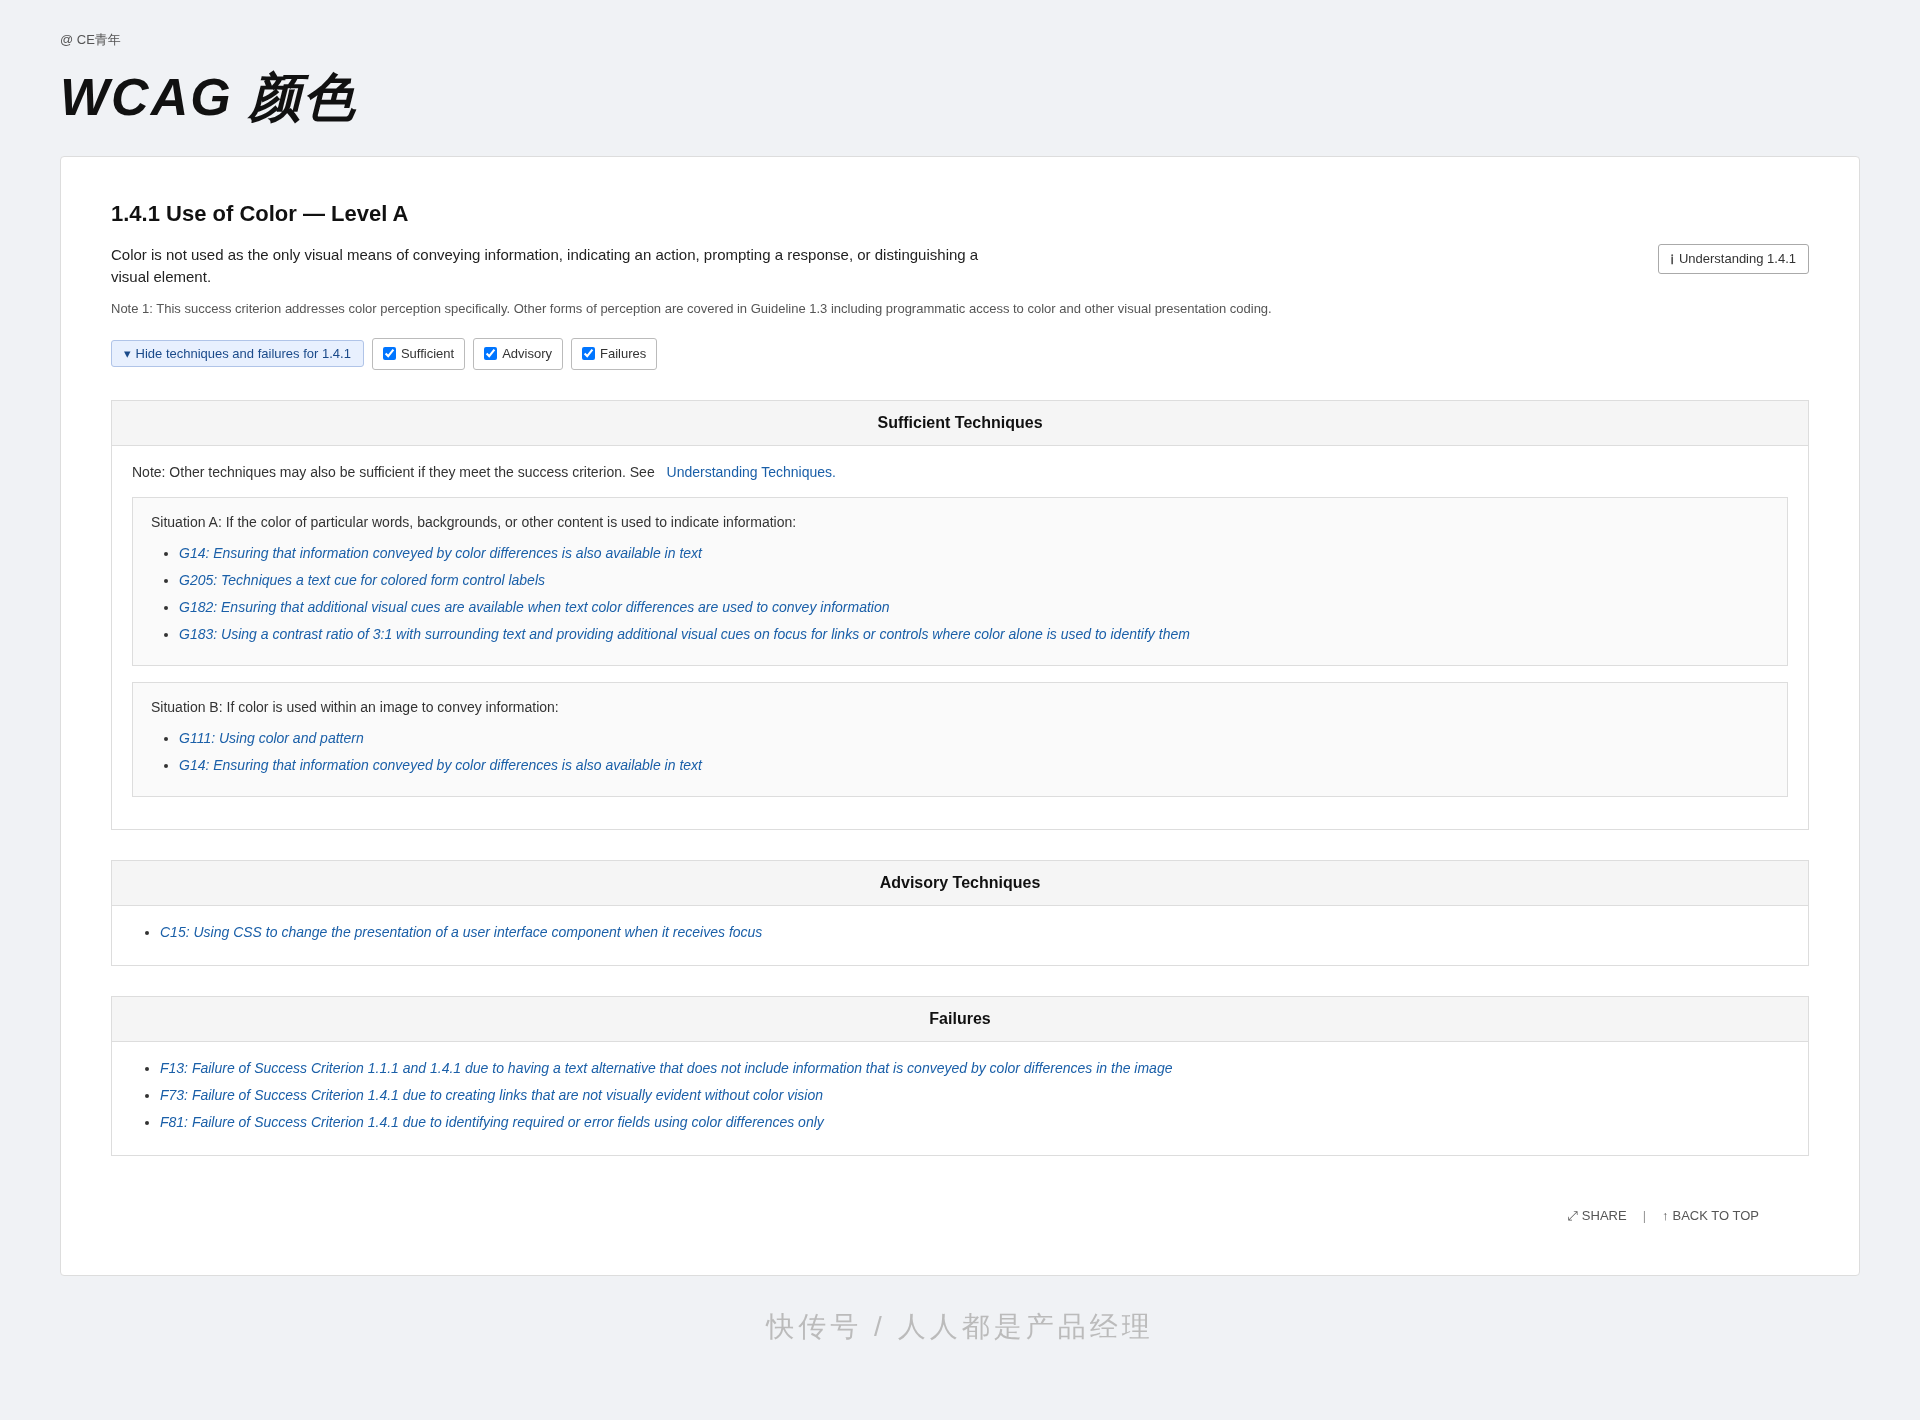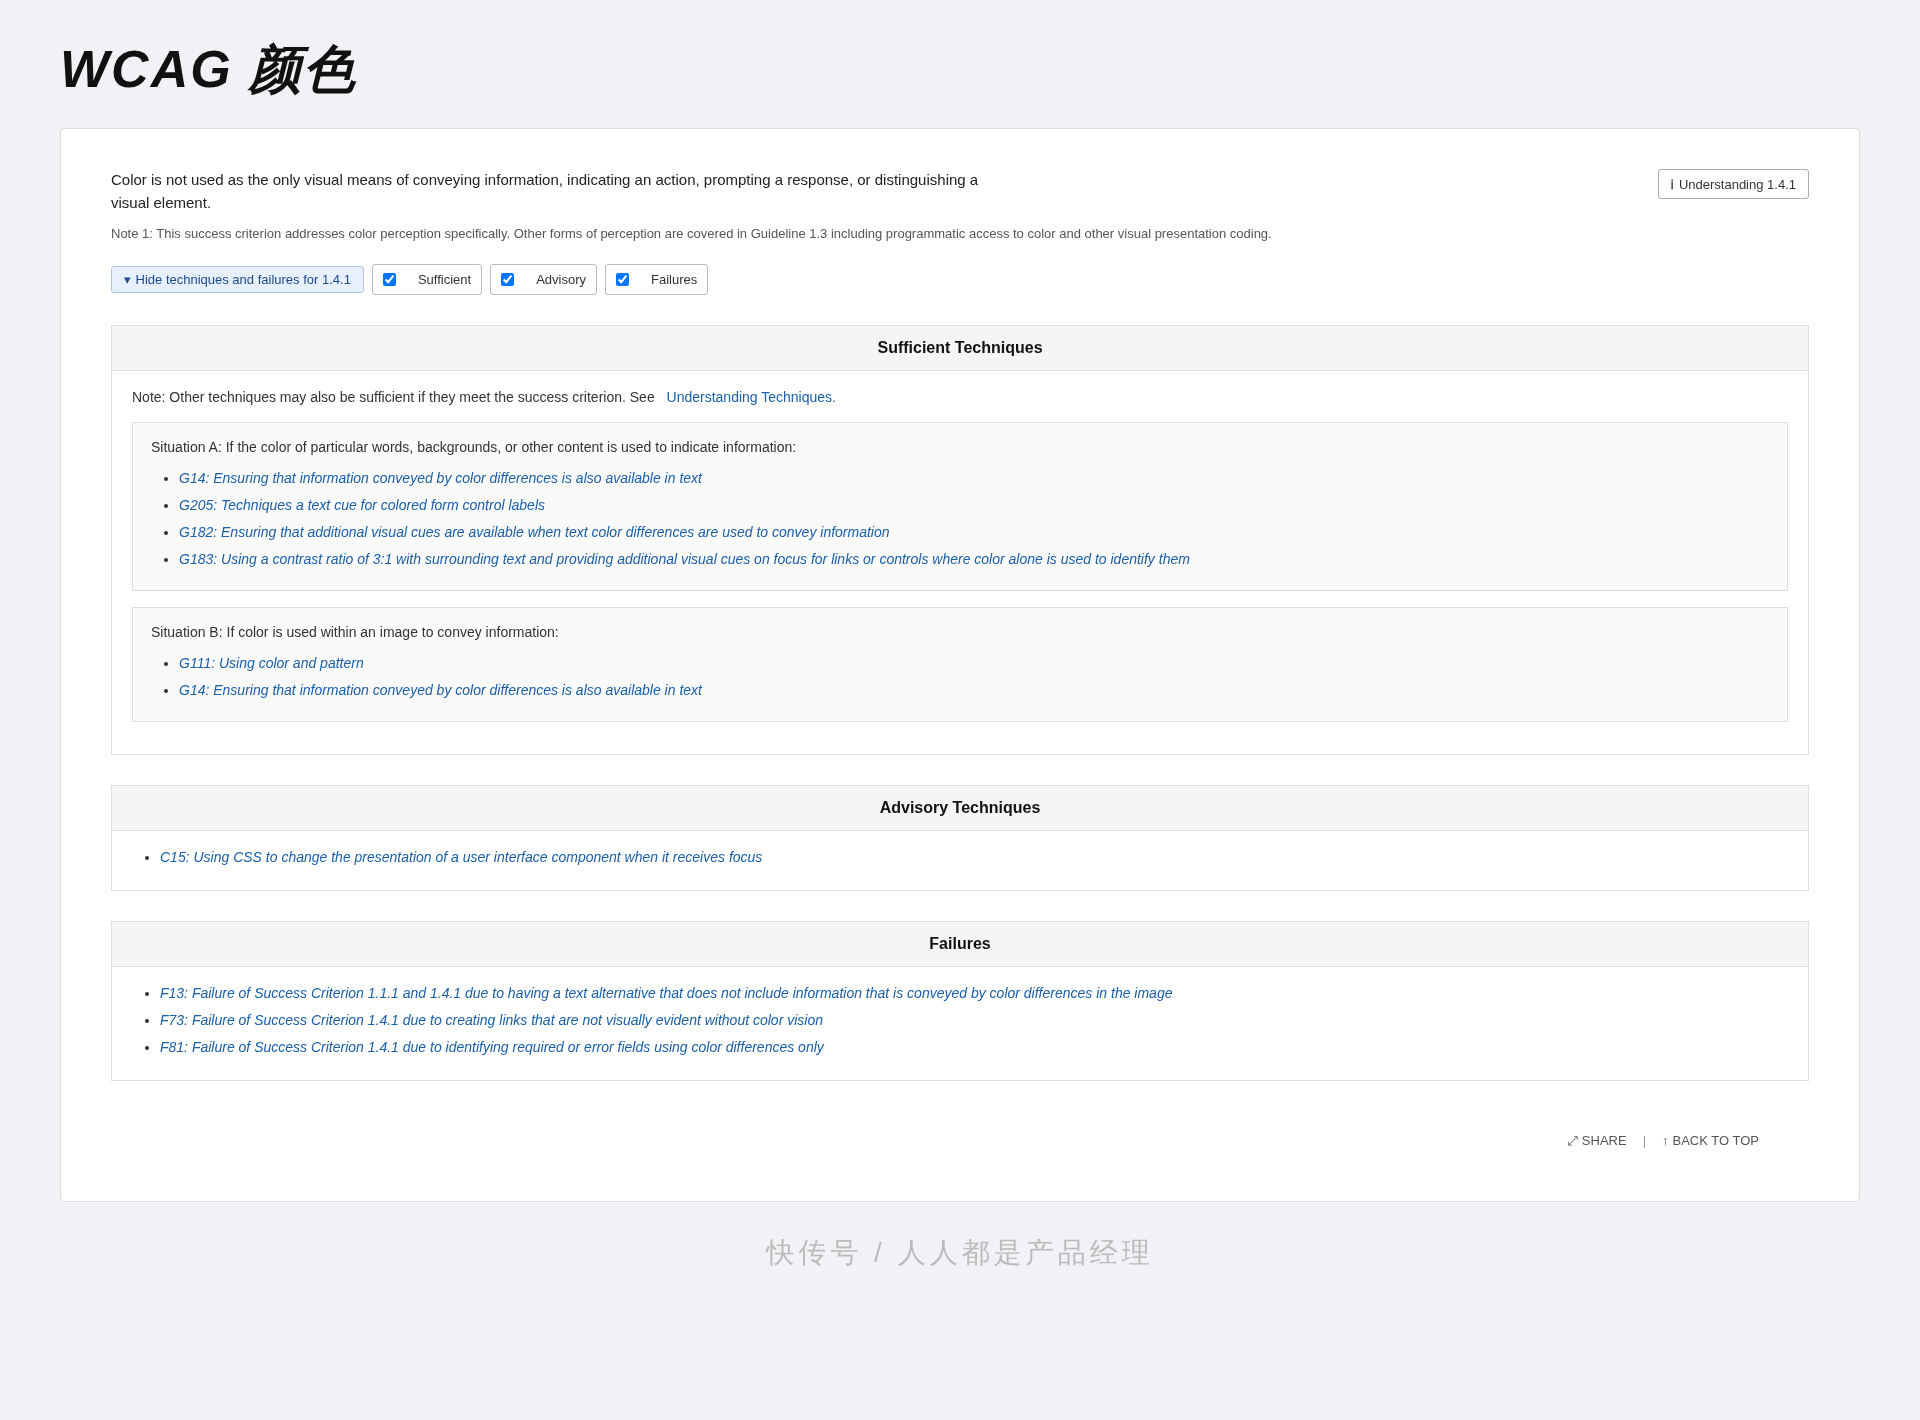--- a/index.html
+++ b/index.html
@@ -96,21 +96,21 @@
       font-size: 13px;
       color: #1a4a8a;
       cursor: pointer;
       display: flex;
       align-items: center;
       gap: 5px;
     }
     .filter-checkbox-label {
       display: flex;
       align-items: center;
-      gap: 22px;
+      gap: 5px;
       font-size: 13px;
       color: #333;
       background: #fff;
       border: 1px solid #bbb;
       border-radius: 3px;
       padding: 5px 10px;
       cursor: pointer;
     }
     .filter-checkbox-label input[type="checkbox"] {
       margin: 0;
@@ -195,25 +195,27 @@
       padding: 20px;
       margin-top: 10px;
       letter-spacing: 4px;
     }
   </style>
 </head>
 <body>
 
 <div class="page-wrapper">
   <div class="header-area">
+    <div class="site-label">@ CE青年</div>
     <div class="page-title">WCAG 颜色</div>
   </div>
 
   <div class="main-content">
 
+    <div class="criterion-title">1.4.1 Use of Color — Level A</div>
 
     <div class="criterion-desc">
       <div class="criterion-desc-text">Color is not used as the only visual means of conveying information, indicating an action, prompting a response, or distinguishing a visual element.</div>
       <button class="understanding-btn">
         <span class="info-icon">ℹ</span>
         <span>Understanding 1.4.1</span>
       </button>
     </div>
 
     <div class="note-text">Note 1: This success criterion addresses color perception specifically. Other forms of perception are covered in Guideline 1.3 including programmatic access to color and other visual presentation coding.</div>

